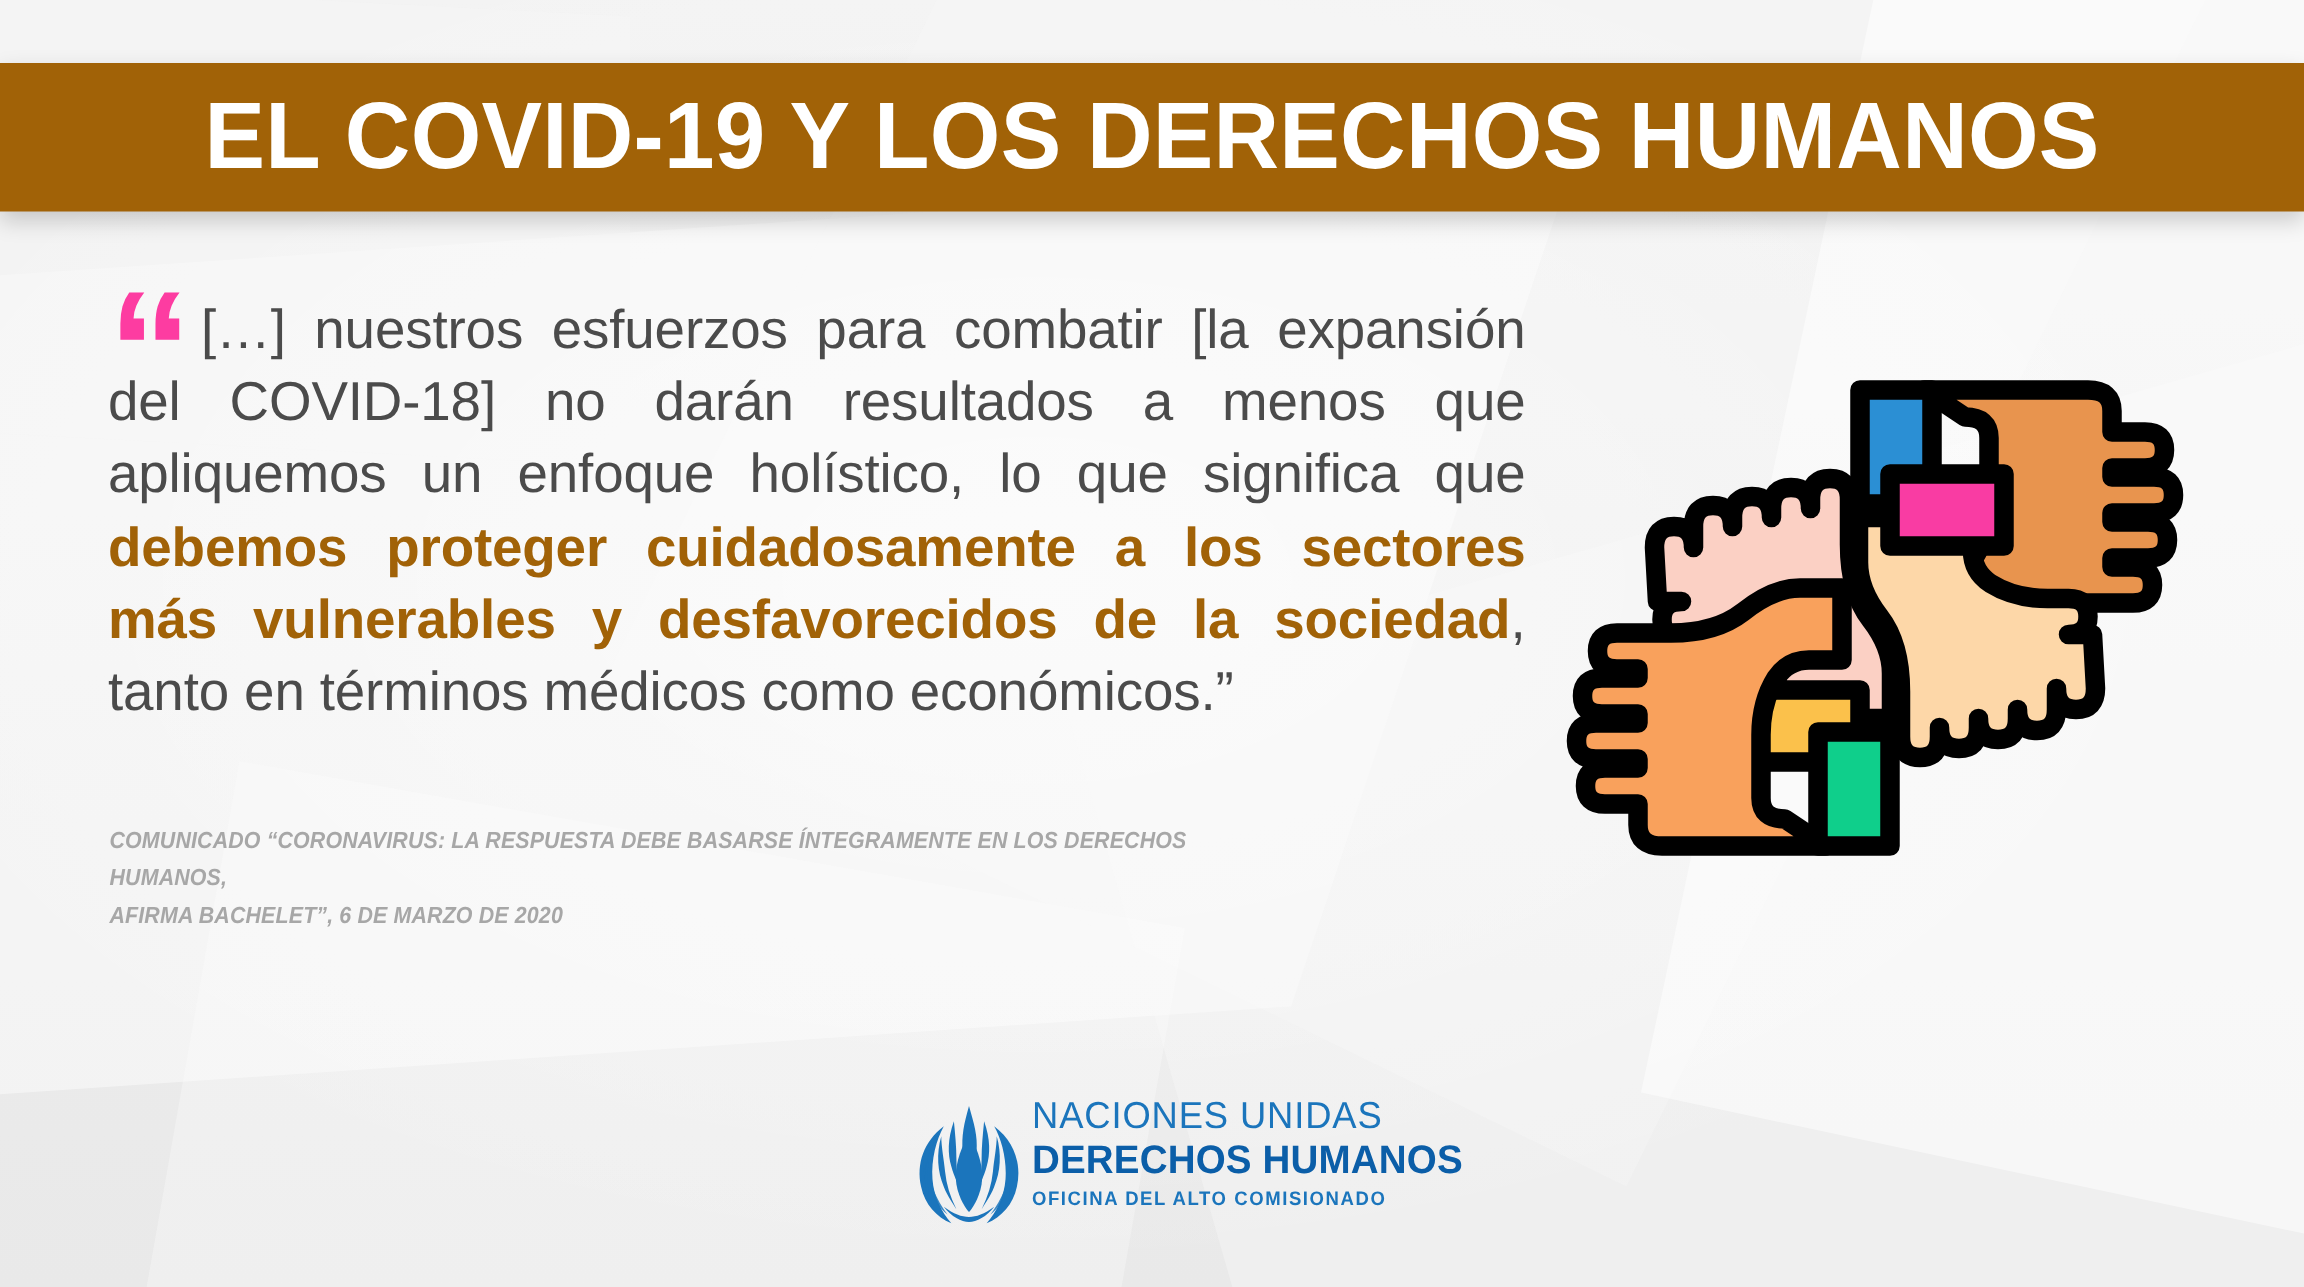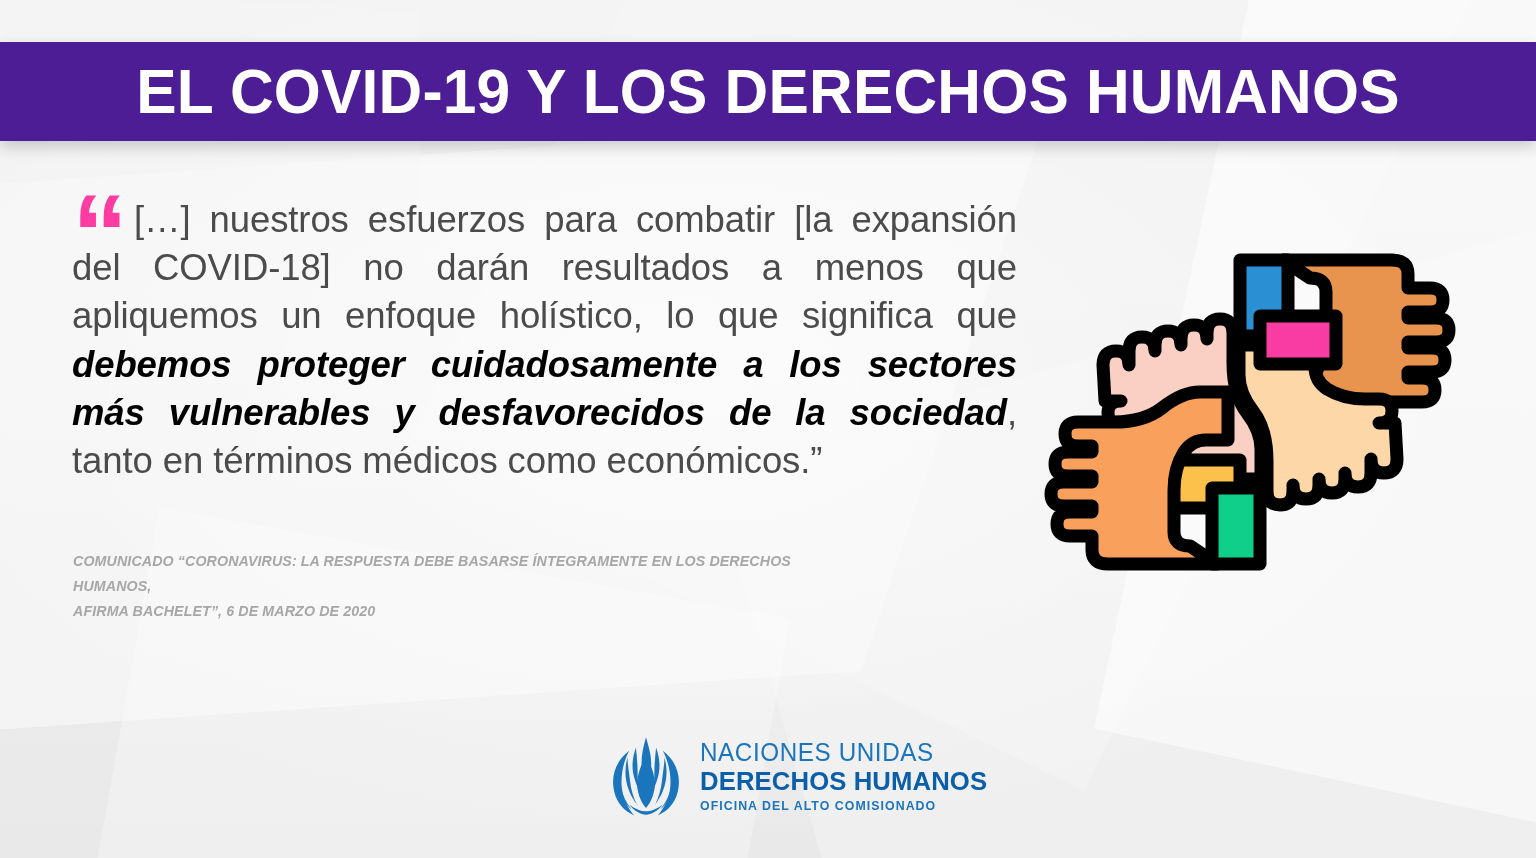--- a/index.html
+++ b/index.html
@@ -35,21 +35,21 @@
         transform:skewY(3deg); opacity:.5; background:#f6f6f6; }
   .bg-vig {
     position:absolute; inset:0;
     background:radial-gradient(ellipse at 45% 45%,rgba(255,255,255,.55) 0%,rgba(255,255,255,0) 70%);
   }
 
   
   .banner {
     position:absolute;
     left:0; top:42px; width:1536px; height:99px;
-    background:#4c1d95;
+    background:#a16207;
     display:flex; align-items:center; justify-content:center;
     box-shadow:0 6px 14px rgba(0,0,0,.18);
   }
   .banner-title {
     color:#ffffff;
     font-size:63px;
     font-weight:700;
     letter-spacing:.2px;
     line-height:1;
     white-space:nowrap;
@@ -75,23 +75,22 @@
   .quote-text {
     font-size:36.5px;
     line-height:1.32;
     color:#4b4b4b;
     text-align:justify;
     font-weight:400;
     text-indent:62px;
     letter-spacing:-.1px;
   }
   .quote-text .hl {
-    color:#000000;
+    color:#a16207;
     font-weight:700;
-    font-style:italic;
   }
 
   
   .attrib {
     position:absolute;
     left:73px; top:548px; width:840px;
     font-size:15.5px;
     line-height:1.62;
     color:#a7a7a7;
     font-style:italic;
@@ -106,21 +105,21 @@
     position:absolute;
     left:1040px; top:212px;
     width:420px; height:400px;
   }
   .hands svg { width:100%; height:100%; display:block; }
 
   
   .logo {
     position:absolute;
     left:604px; top:732px;
-    display:flex; align-items:center; gap:12px;
+    display:flex; 
   }
   .logo-emblem { width:84px; height:88px; flex:0 0 auto; }
   .logo-emblem svg { width:100%; height:100%; display:block; }
   .logo-text { display:flex; flex-direction:column; line-height:1; }
   .logo-l1 {
     font-size:25px; color:#1b75bc; letter-spacing:.6px;
     font-weight:400;
     font-family:"Liberation Sans Narrow","Liberation Sans",sans-serif;
     transform:scaleX(.97); transform-origin:left center;
   }

